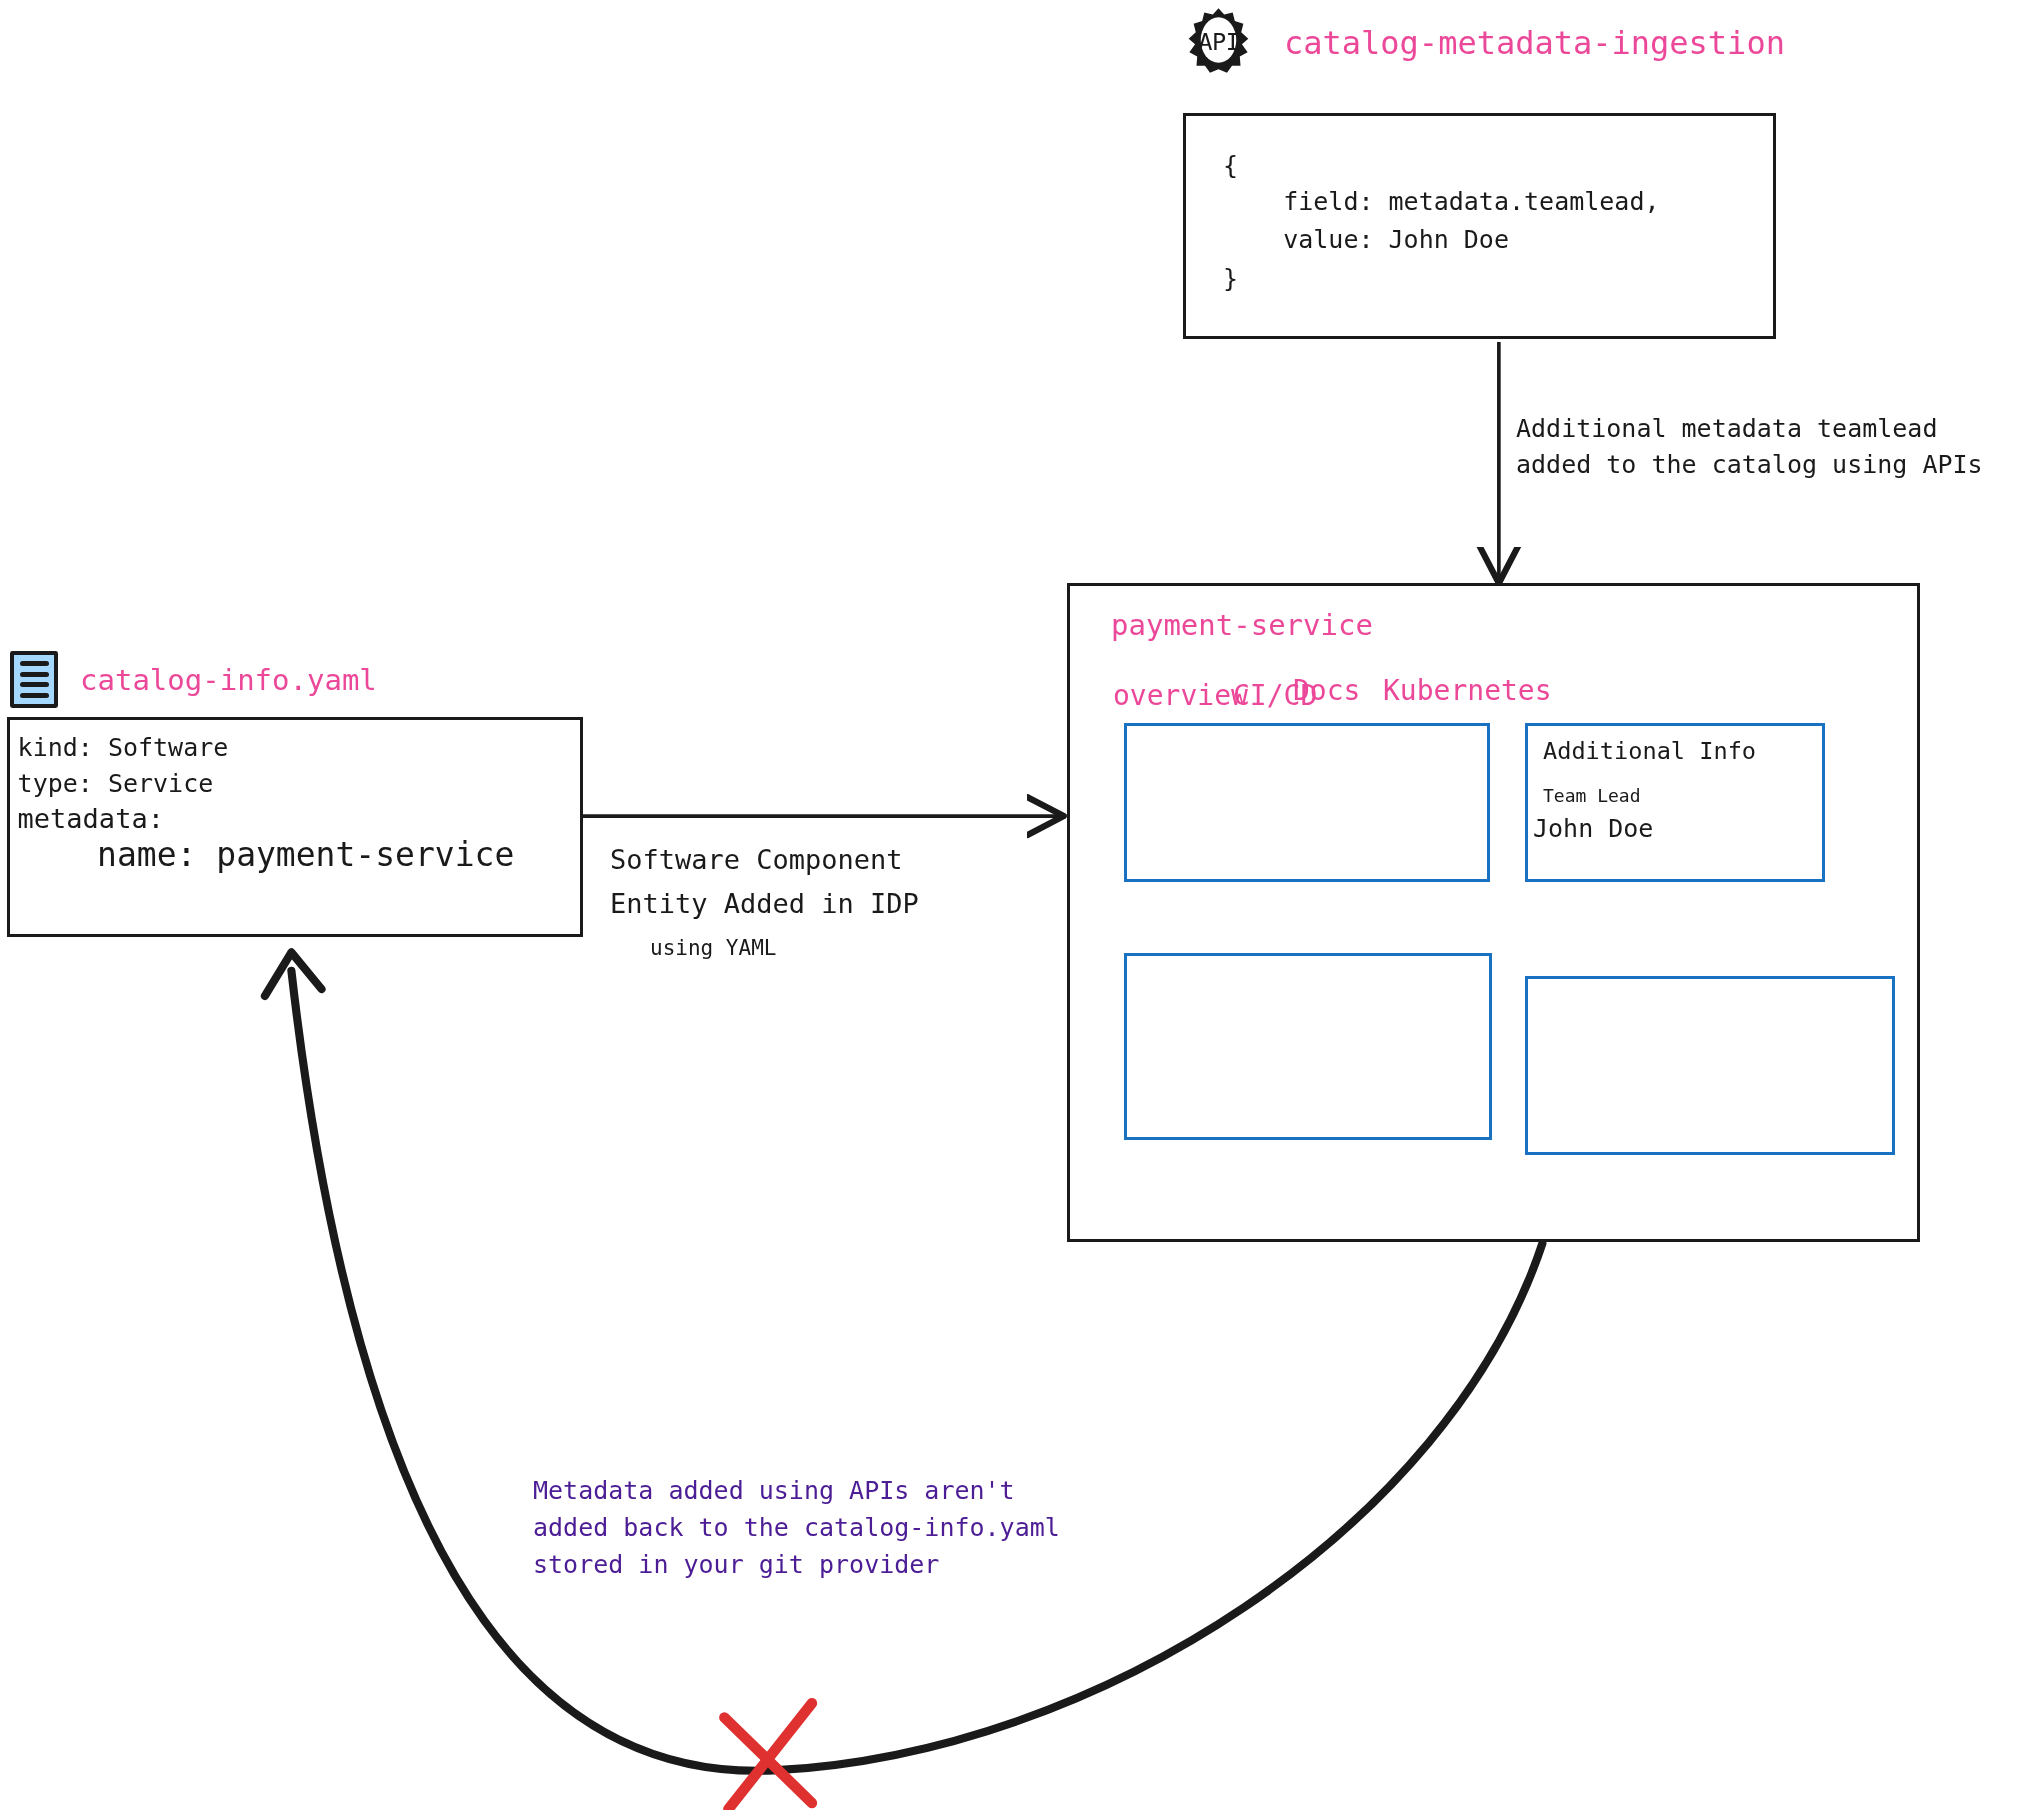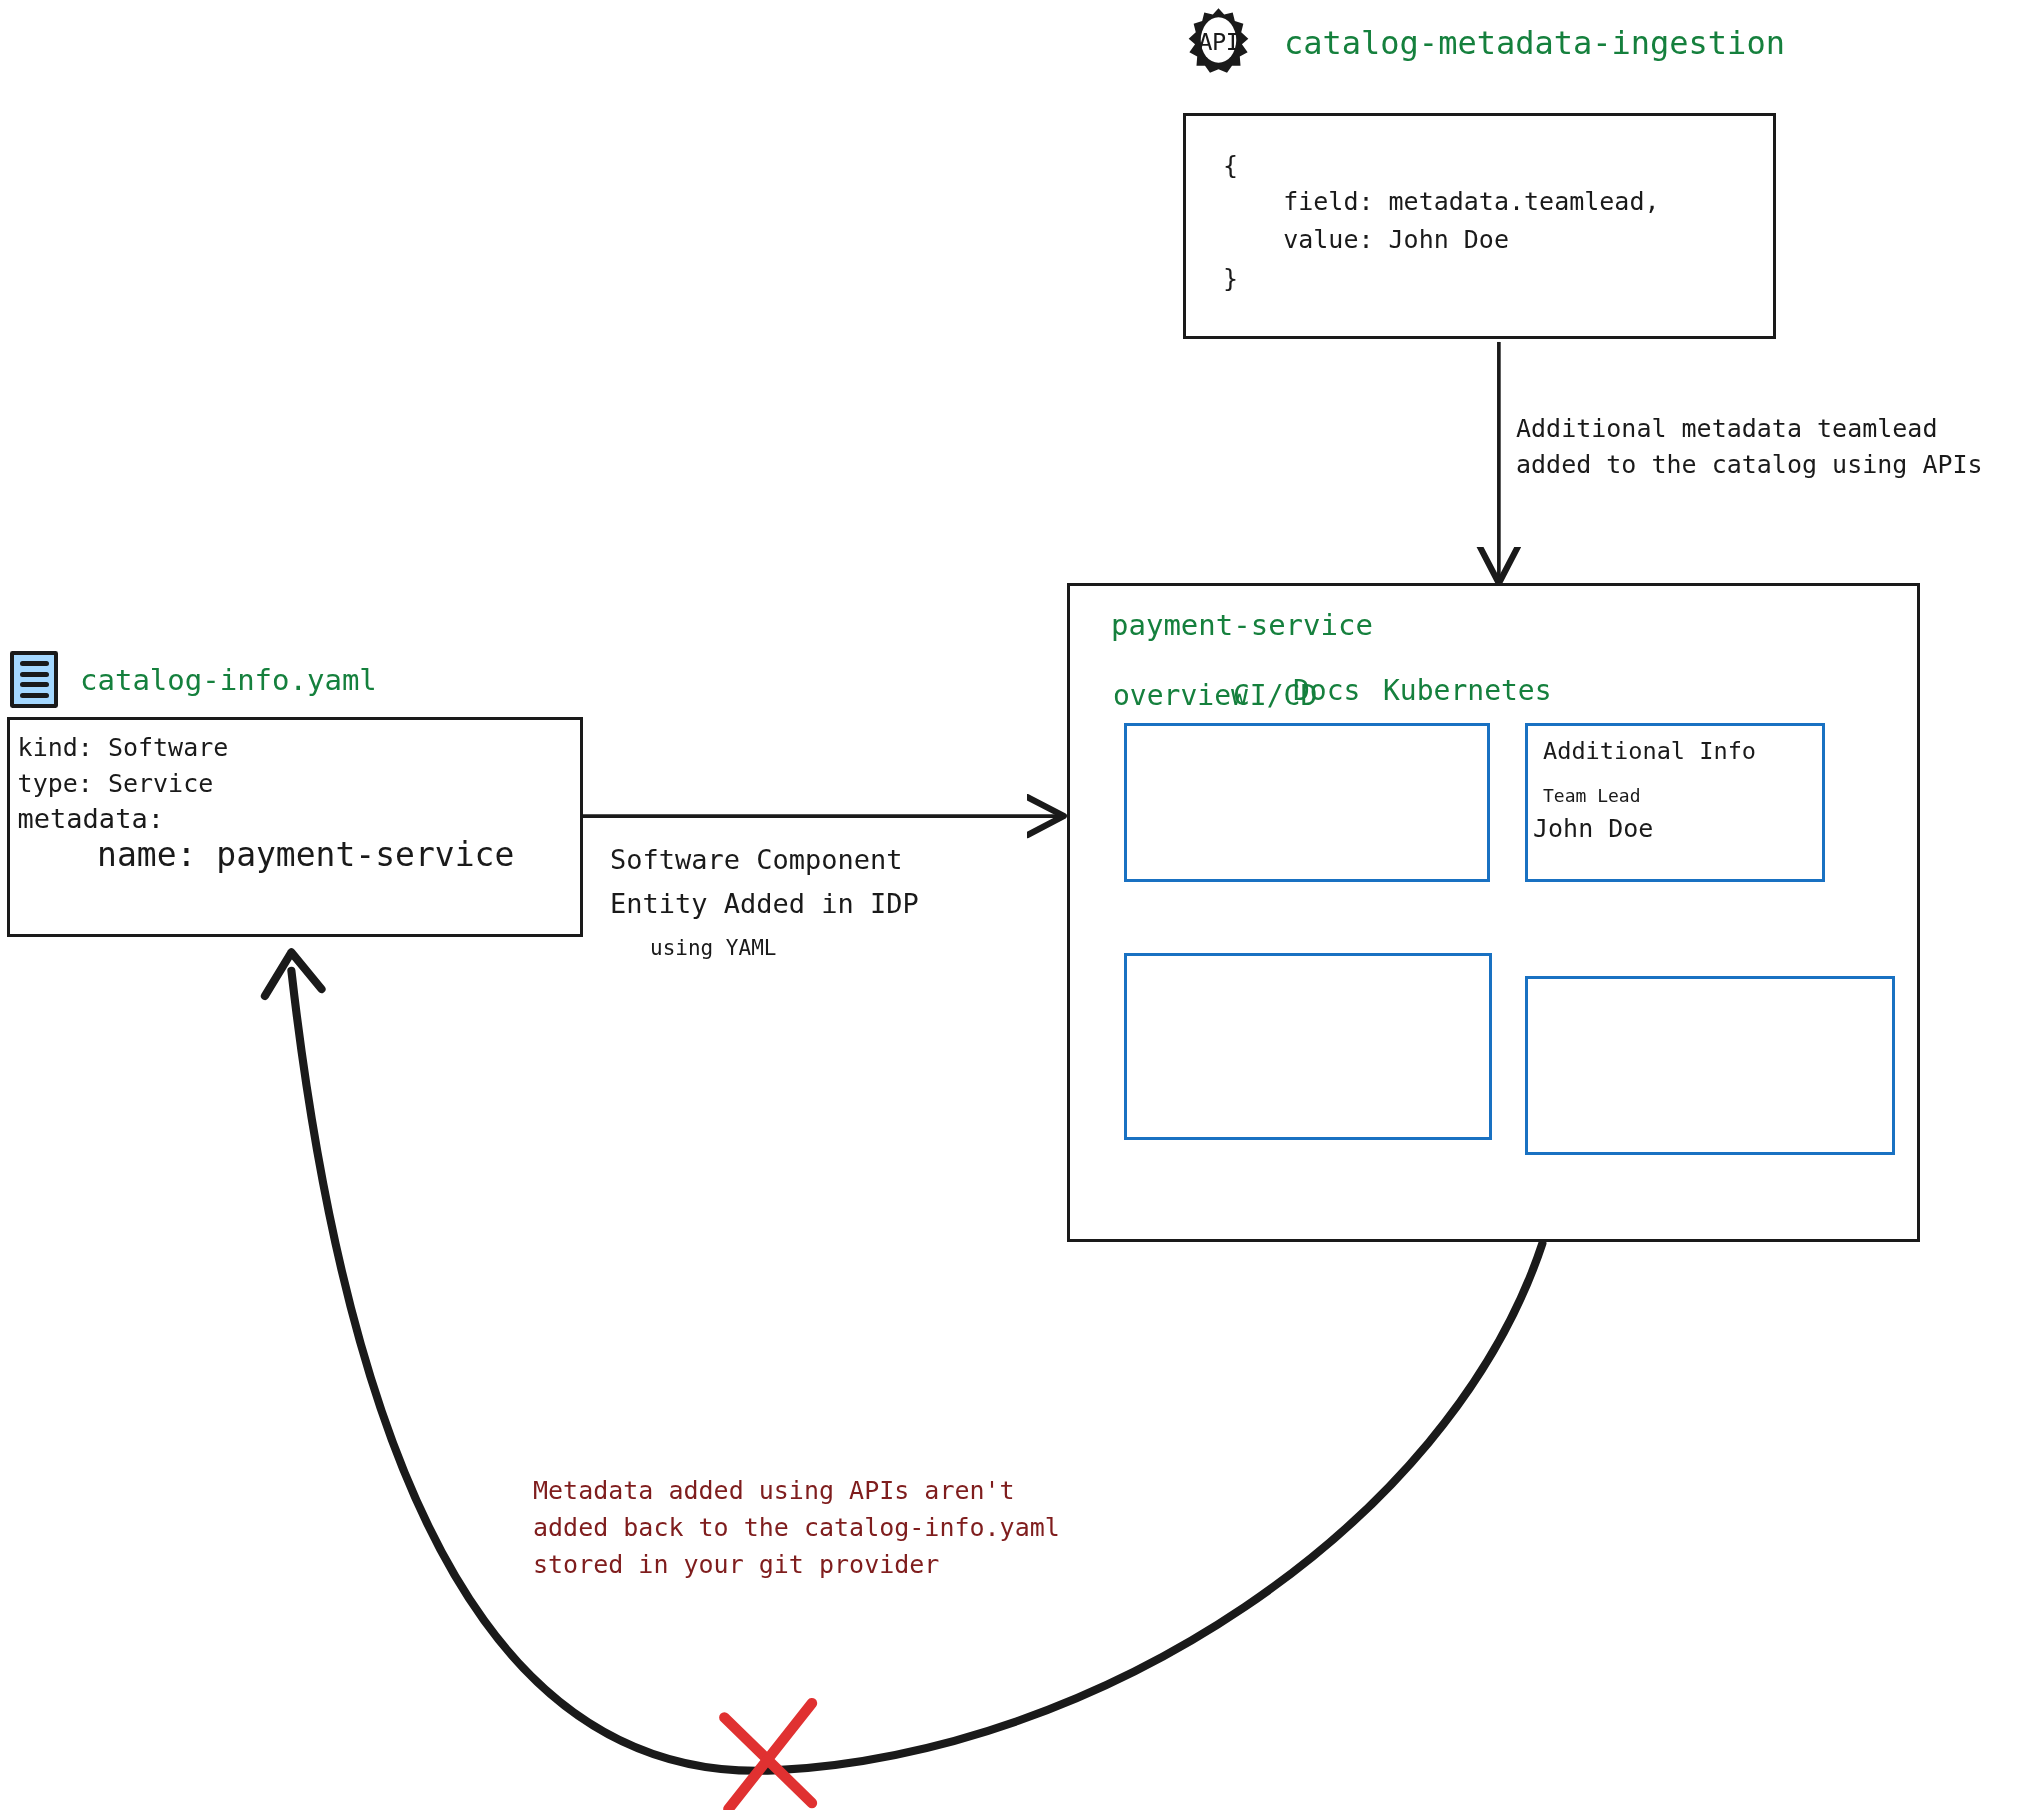--- a/index.html
+++ b/index.html
@@ -20,26 +20,26 @@
   .abs { position: absolute; }
 
   
   .mono {
     font-family: "DejaVu Sans Mono", "Liberation Mono", monospace;
     color: #1a1a1a;
     white-space: pre;
   }
   .blue-label {
     font-family: "DejaVu Sans Mono", "Liberation Mono", monospace;
-    color: #15803d;
+    color: #ec4899;
     white-space: pre;
   }
   .red-note {
     font-family: "DejaVu Sans Mono", "Liberation Mono", monospace;
-    color: #7f1d1d;
+    color: #4c1d95;
     white-space: pre;
   }
 
   
   .black-box {
     border: 3.3px solid #1a1a1a;
     background: #ffffff;
     box-sizing: border-box;
   }
   .blue-box {

